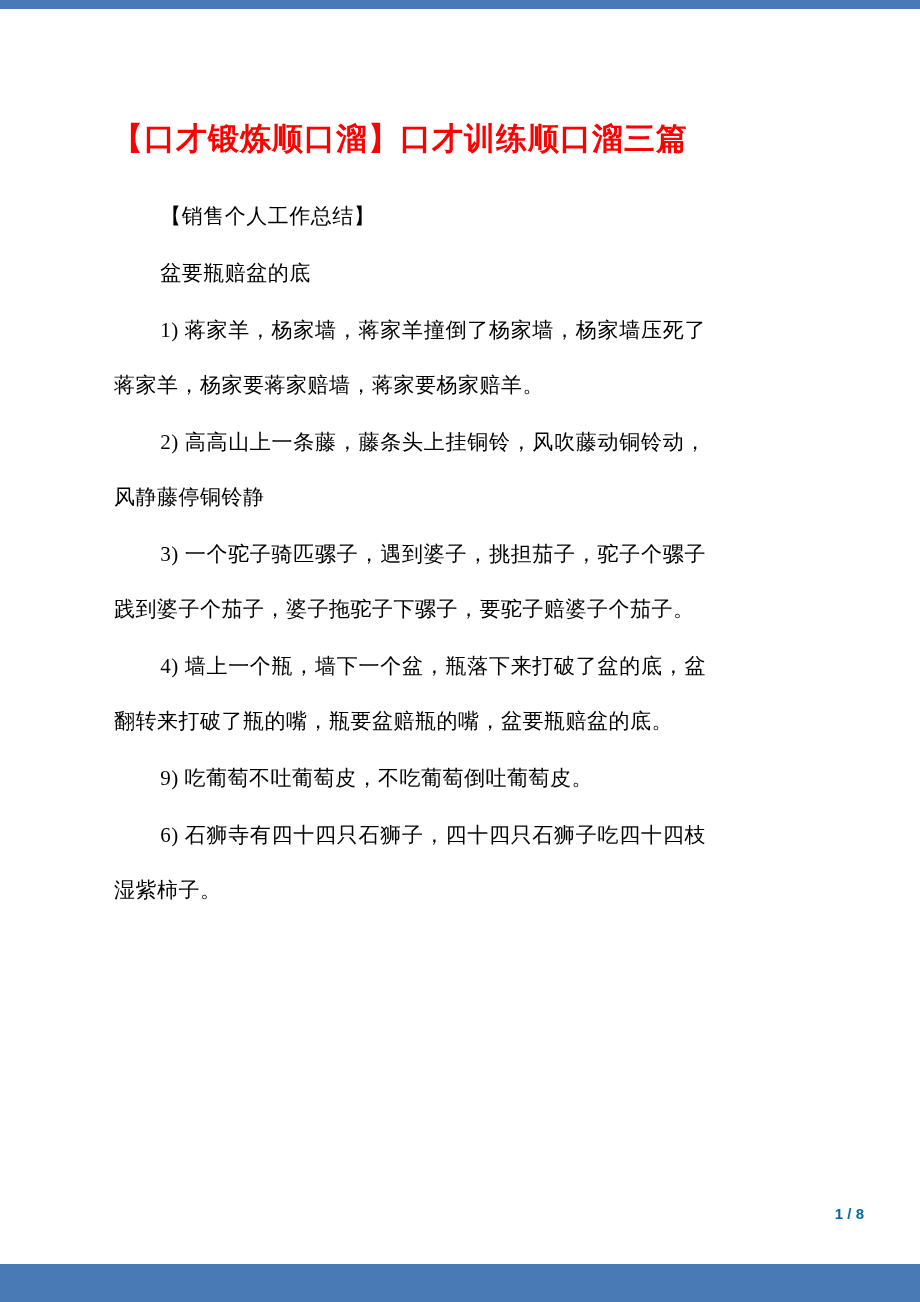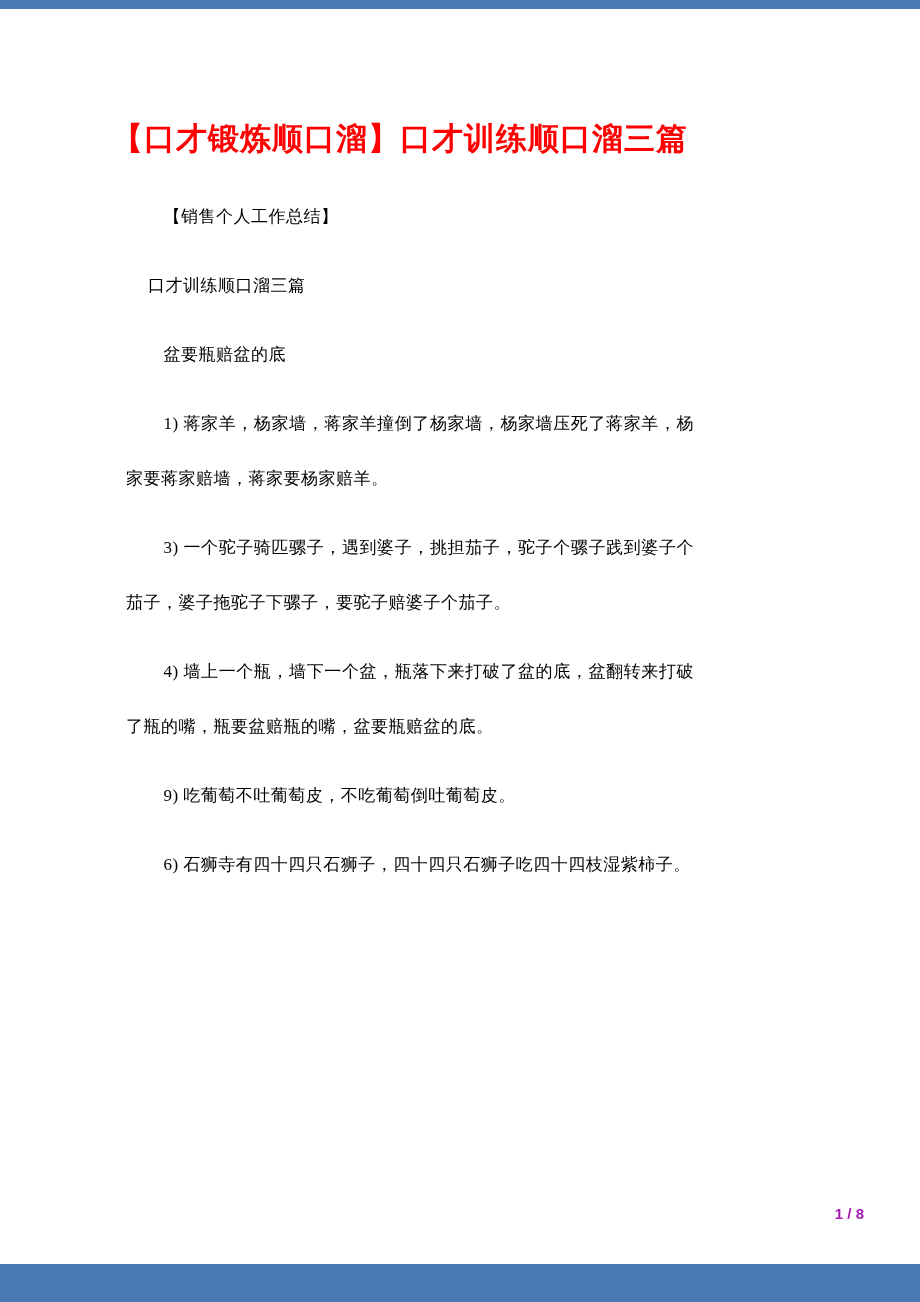--- a/index.html
+++ b/index.html
@@ -42,58 +42,58 @@
   }
   .doc-title {
     color: #ff0000;
     font-size: 31px;
     font-weight: bold;
     line-height: 44px;
     margin: 0 0 28px 0;
     letter-spacing: 1px;
   }
   .body-text p {
-    font-size: 17px;
+    font-size: 21px;
     line-height: 55px;
-    margin: 14px;
+    margin: 2px;
     text-align: justify;
     letter-spacing: 0.5px;
   }
   .body-text p.indent-2 {
     text-indent: 2.2em;
   }
   .body-text p.indent-1 {
     text-indent: 1.3em;
   }
   .page-footer {
     position: absolute;
     right: 56px;
     bottom: 80px;
     font-size: 15px;
     font-weight: bold;
     font-family: "Liberation Sans", "DejaVu Sans", sans-serif;
-    color: #a21caf;
+    color: #0369a1;
   }
 </style>
 </head>
 <body>
 
 <div class="page">
 
   <div class="border-top"></div>
 
   <div class="content">
 
     <h1 class="doc-title">【口才锻炼顺口溜】口才训练顺口溜三篇</h1>
 
     <div class="body-text">
       <p class="indent-2">【销售个人工作总结】</p>
-      <p class="indent-1">口才训练顺口溜三篇</p>
       <p class="indent-2">盆要瓶赔盆的底</p>
       <p class="indent-2">1) 蒋家羊，杨家墙，蒋家羊撞倒了杨家墙，杨家墙压死了蒋家羊，杨家要蒋家赔墙，蒋家要杨家赔羊。</p>
+      <p class="indent-2">2) 高高山上一条藤，藤条头上挂铜铃，风吹藤动铜铃动，风静藤停铜铃静</p>
       <p class="indent-2">3) 一个驼子骑匹骡子，遇到婆子，挑担茄子，驼子个骡子践到婆子个茄子，婆子拖驼子下骡子，要驼子赔婆子个茄子。</p>
       <p class="indent-2">4) 墙上一个瓶，墙下一个盆，瓶落下来打破了盆的底，盆翻转来打破了瓶的嘴，瓶要盆赔瓶的嘴，盆要瓶赔盆的底。</p>
       <p class="indent-2">9) 吃葡萄不吐葡萄皮，不吃葡萄倒吐葡萄皮。</p>
       <p class="indent-2">6) 石狮寺有四十四只石狮子，四十四只石狮子吃四十四枝湿紫柿子。</p>
     </div>
 
   </div>
 
   <div class="page-footer">1 / 8</div>
 

